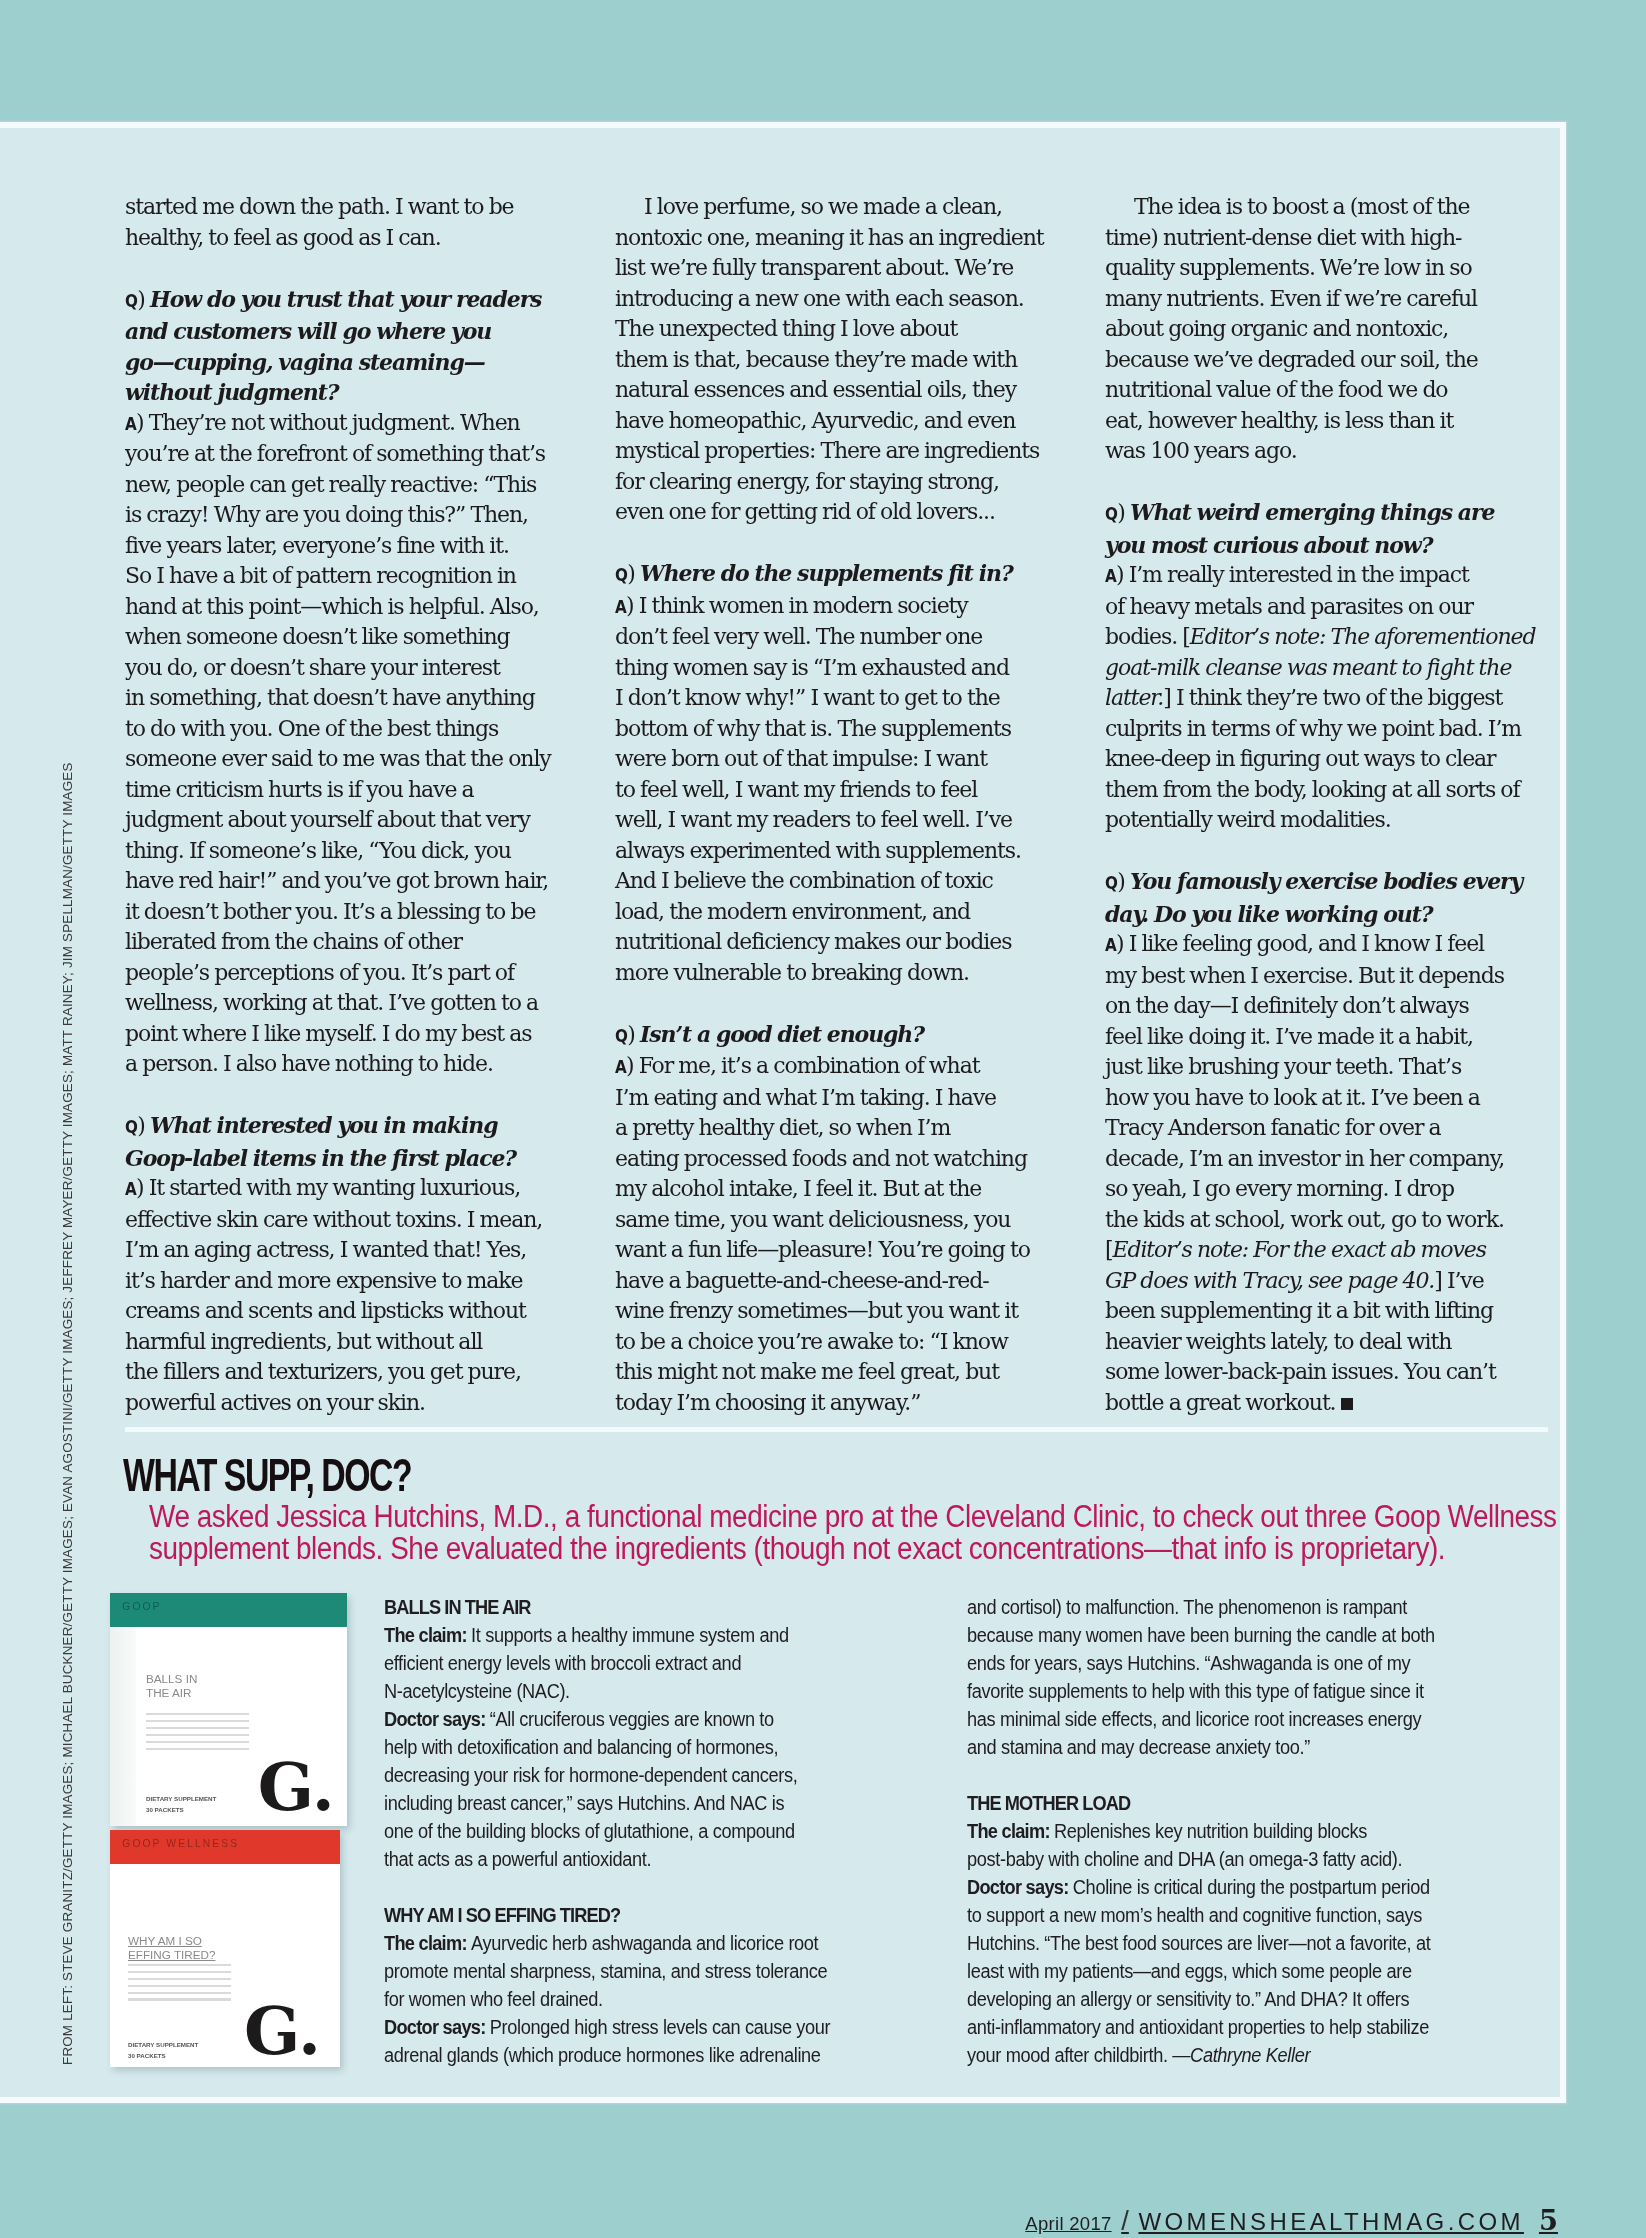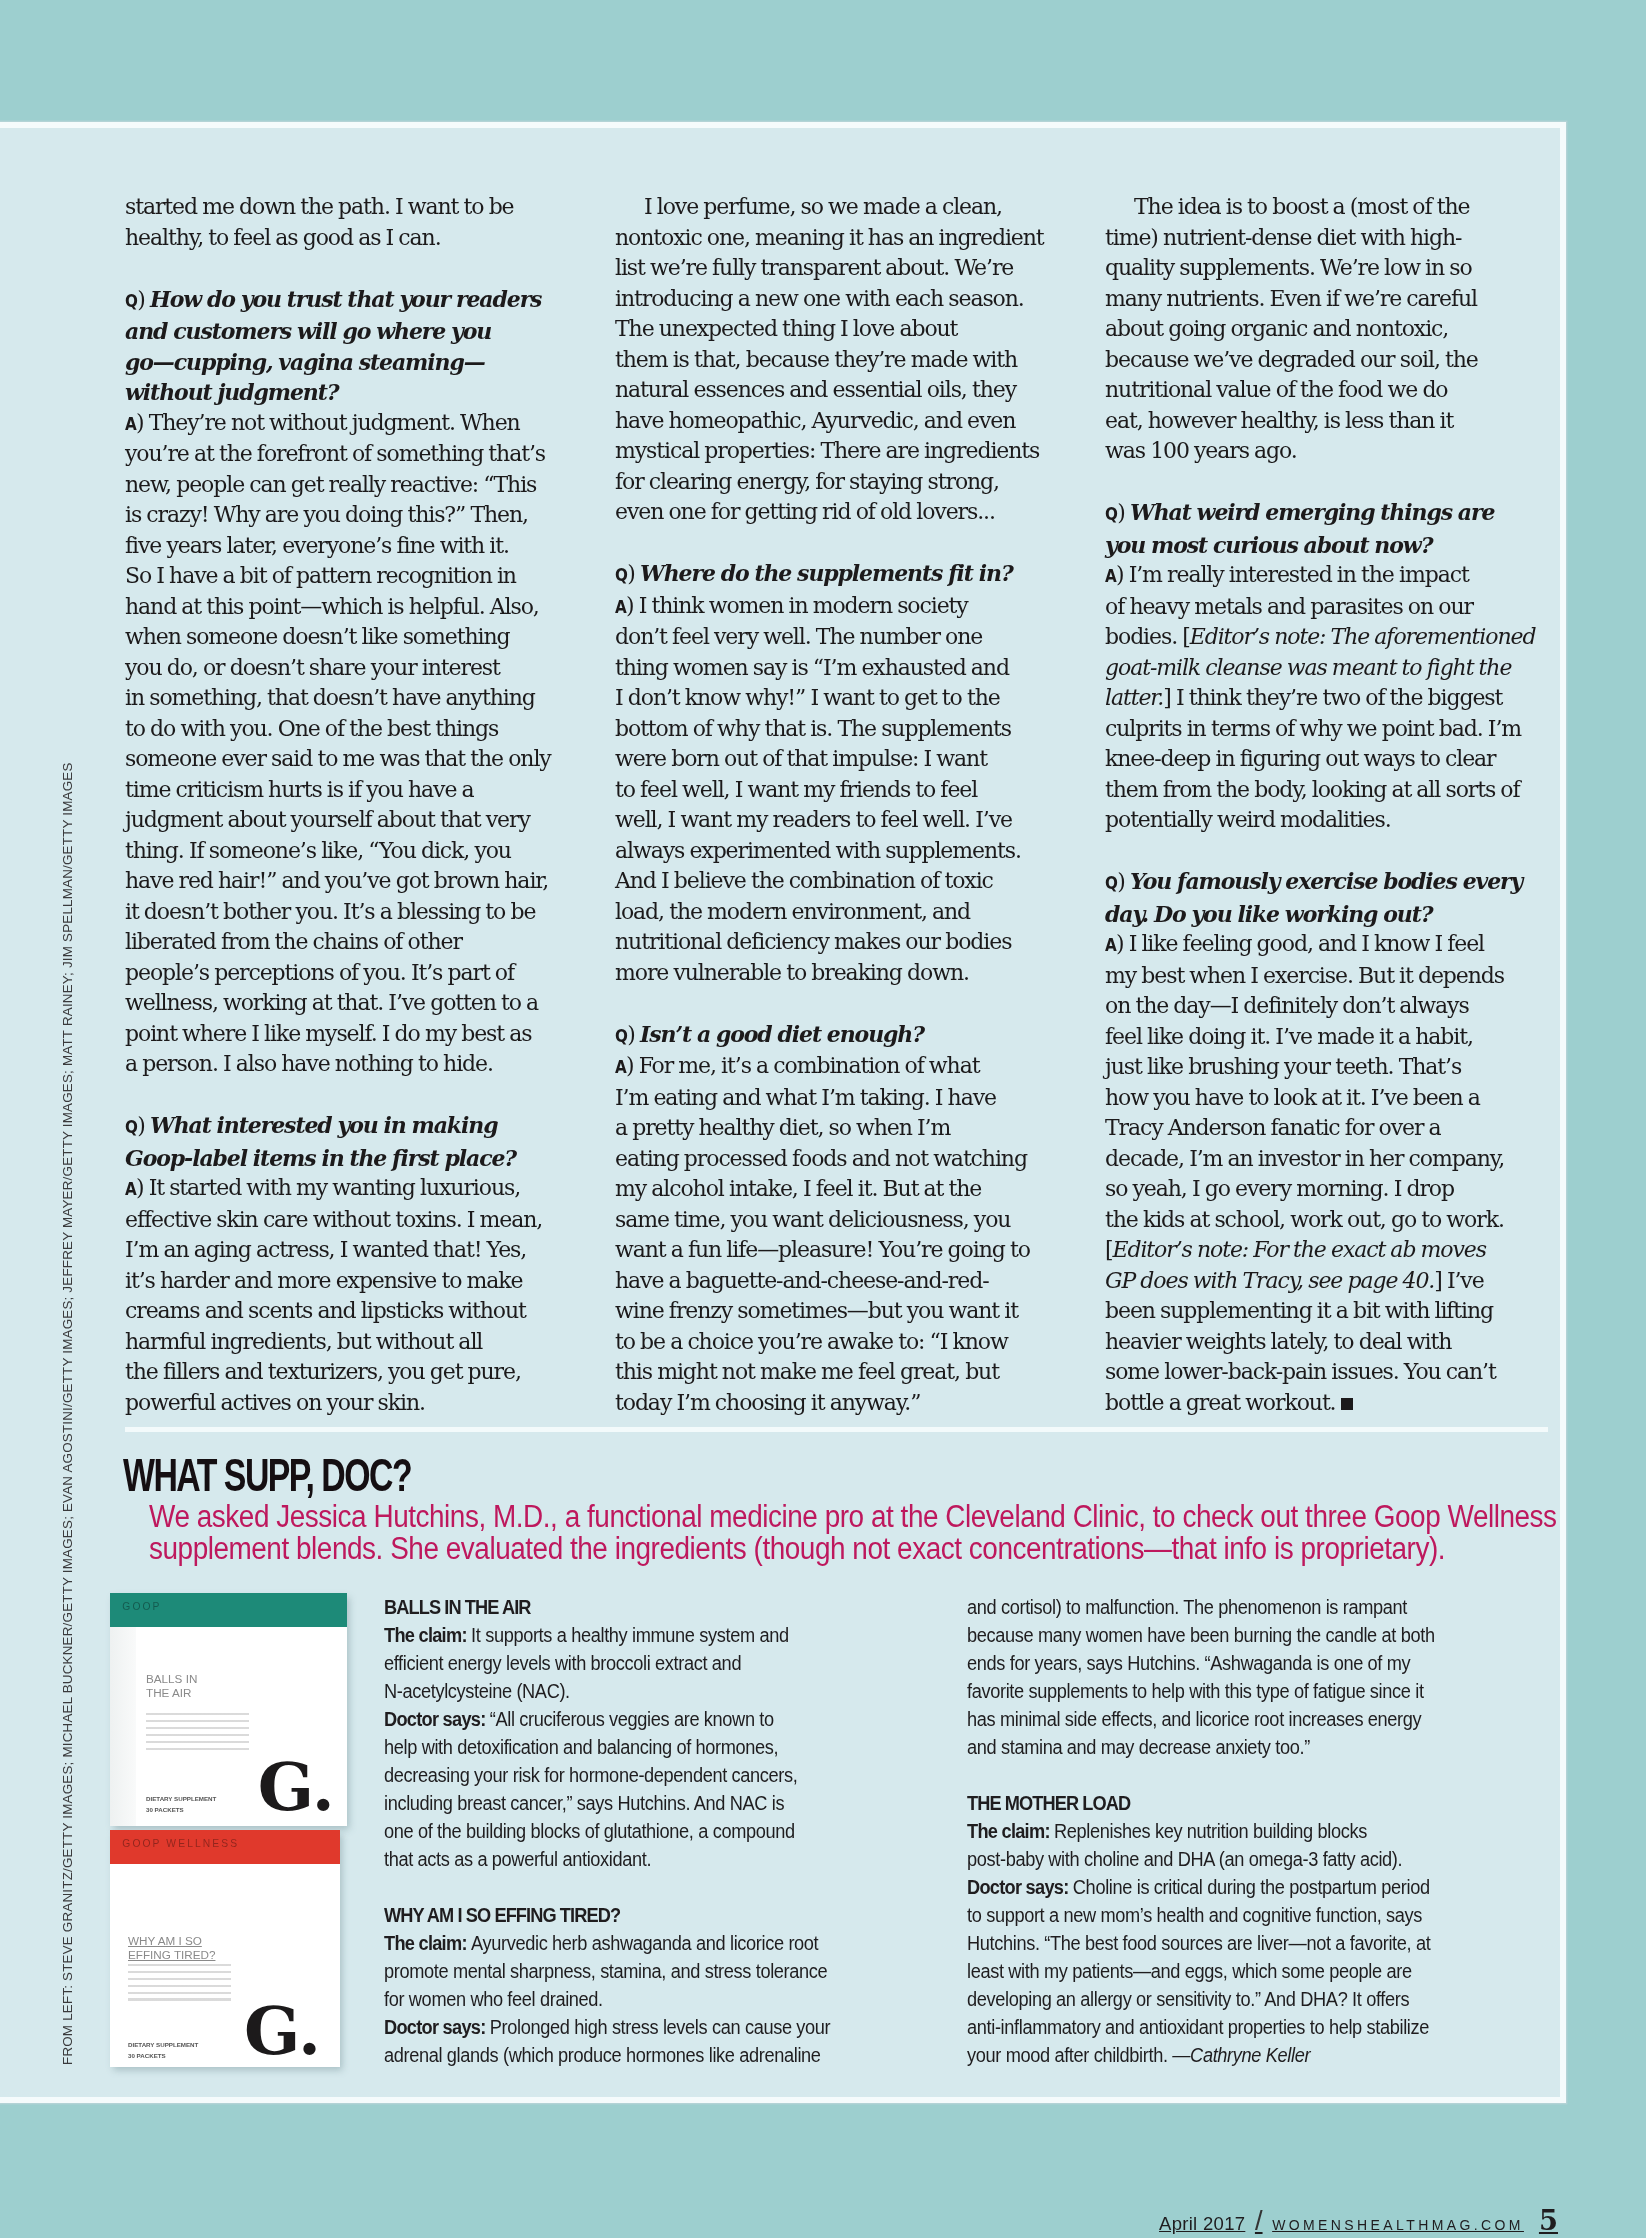--- a/index.html
+++ b/index.html
@@ -122,21 +122,21 @@
     font-family: "Liberation Sans", "DejaVu Sans", sans-serif; font-size: 13.4px; letter-spacing: 0.2px;
     color: #3a3a3c; white-space: nowrap;
   }
   .footer {
     position: absolute; right: 89px; top: 2204px;
     font-family: "Liberation Sans", "DejaVu Sans", sans-serif; color: #1f1d1f; white-space: nowrap;
     display: flex; align-items: baseline; text-decoration: underline;
   }
   .footer .date { font-size: 18.5px; letter-spacing: 0.3px; }
   .footer .slash { font-size: 27.4px; margin: 0 9.6px; font-weight: 100; color: #333; }
-  .footer .site { font-size: 14px; letter-spacing: 3.4px; text-align: center; }
+  .footer .site { font-size: 24px; letter-spacing: 3.4px; text-align: center; }
   .footer .pg { font-family: "DejaVu Serif", serif; font-weight: bold; font-size: 27.4px; margin-left: 15px; }
 </style>
 </head>
 <body>
 
 <div class="panel"></div>
 
 <div class="col" id="col1">
     <p>
       <span class="line">started me down the path. I want to be</span>

